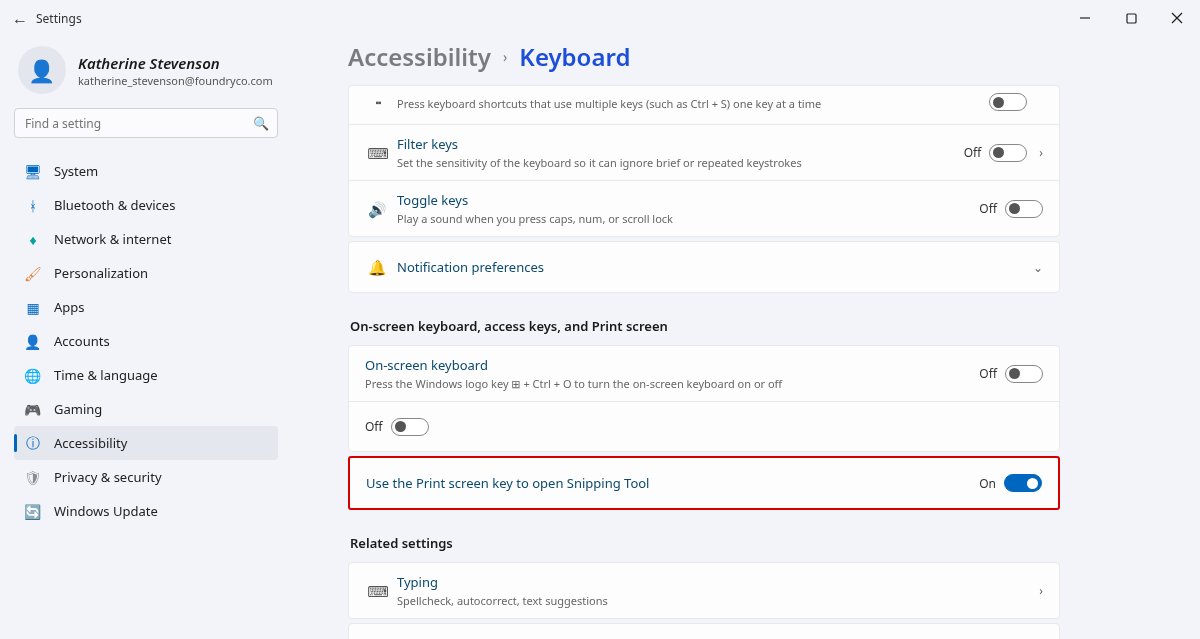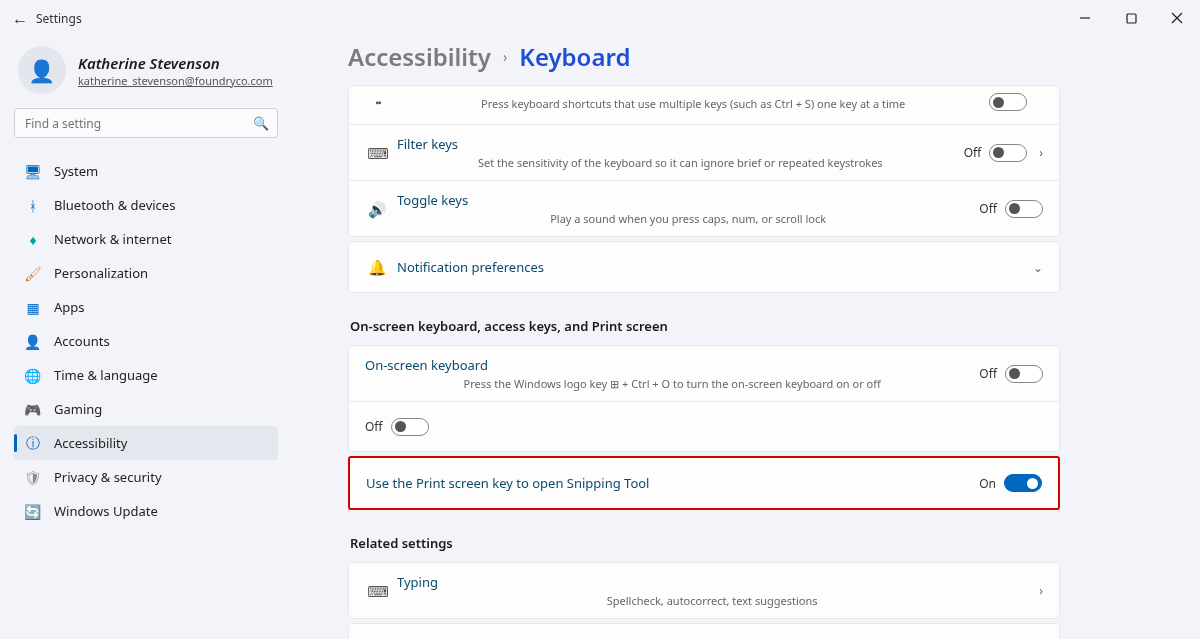--- a/index.html
+++ b/index.html
@@ -11,21 +11,21 @@
   .titlebar .title { font-size:12px; color:#333; }
   .winctrls { position:absolute; top:0; right:0; display:flex; height:36px; }
   .winctrls div { width:46px; display:flex; align-items:center; justify-content:center; color:#222; font-size:13px; }
 
   
   .layout { display:flex; height: calc(100% - 36px); }
   .sidebar { width: 292px; padding: 4px 14px; }
   .profile { display:flex; align-items:center; gap:12px; padding: 6px 4px 14px 4px; }
   .avatar { width:48px; height:48px; border-radius:50%; background:#e4e6ee; display:flex; align-items:center; justify-content:center; color:#666; font-size:22px; }
   .profile .name { font-size:15px; font-weight:600; color:#1a1a1a;font-style:italic; }
-  .profile .email { font-size:11px; color:#555;text-decoration:underline; }
+  .profile .email { font-size:11px; color:#555; }
   .search { position:relative; margin-bottom:16px; }
   .search input { width:100%; height:30px; border:1px solid #d0d0d8; border-radius:4px; background:#fbfbfd; padding:0 28px 0 10px; font-size:12px; color:#444; }
   .search .icon { position:absolute; right:8px; top:6px; color:#777; font-size:13px; }
   .nav { list-style:none; }
   .nav li { display:flex; align-items:center; gap:12px; height:34px; padding:0 10px; border-radius:4px; font-size:13px; color:#222; position:relative; }
   .nav li.active { background:#e5e7ef; }
   .nav li.active::before { content:""; position:absolute; left:0; top:8px; bottom:8px; width:3px; background:#0067c0; border-radius:2px; }
   .nav .ic { width:18px; text-align:center; font-size:14px; }
 
   
@@ -34,21 +34,21 @@
   .breadcrumb .parent { font-size:24px; font-weight:600; color:#7a7b80; }
   .breadcrumb .chev { color:#7a7b80; font-size:14px; }
   .breadcrumb .current { font-size:24px; font-weight:600; color:#1d4ed8; }
 
   .card { background:#fdfdfe; border:1px solid #e7e8ec; border-radius:4px; margin-bottom:4px; }
   .row { display:flex; align-items:center; padding:10px 16px; min-height:50px; }
   .row + .row { border-top:1px solid #e8e9ed; }
   .row .ic { width:26px; color:#555; font-size:15px; display:flex; align-items:center; justify-content:center; margin-right:6px;}
   .row .txt { flex:1; }
   .row .ttl { font-size:13px; color:#0c4a6e; }
-  .row .desc { font-size:11px; color:#666; margin-top:2px;text-align:center; }
+  .row .desc { font-size:11px; color:#666; margin-top:2px; }
   .row .state { font-size:12px; color:#333; margin-right:8px; }
   .toggle { width:38px; height:18px; border-radius:10px; background:#fff; border:1px solid #888; position:relative; }
   .toggle::after { content:""; position:absolute; width:11px; height:11px; border-radius:50%; background:#555; top:2.5px; left:3px; }
   .toggle.on { background:#0067c0; border-color:#0067c0; }
   .toggle.on::after { background:#fff; left:auto; right:3px; }
   .chevR { margin-left:12px; color:#666; font-size:12px; }
 
   .sectionTitle { font-size:13px; font-weight:600; color:#1a1a1a; margin:24px 0 10px 2px; }
 
   .stickyfirst .row:first-child { padding-top:4px; min-height:38px;}

